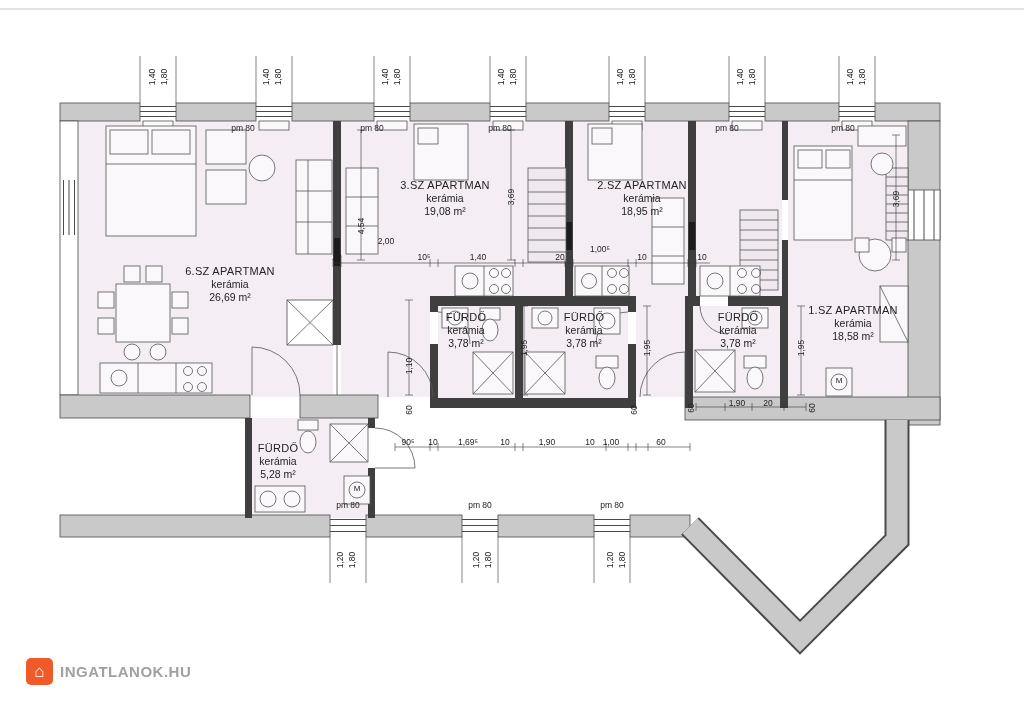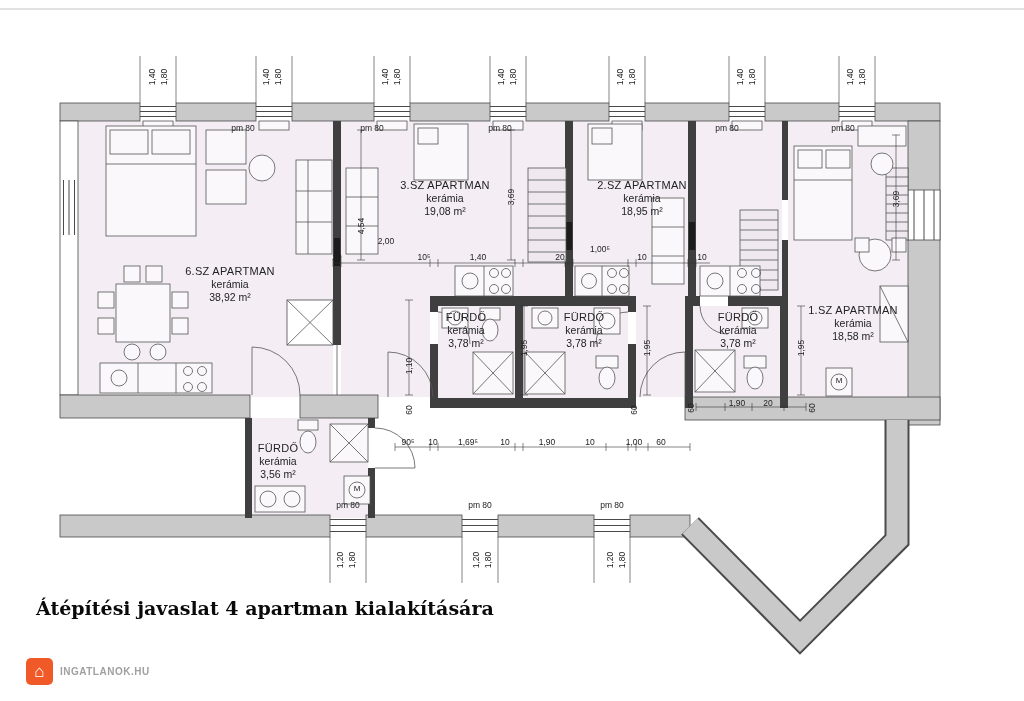--- a/index.html
+++ b/index.html
@@ -27,21 +27,21 @@
   .room-label{position:absolute;transform:translateX(-50%);text-align:center;color:#222;
               font-size:10.5px;line-height:13px;white-space:nowrap;}
   .room-label .nm{font-size:11px;letter-spacing:.3px;display:block;}
   .room-label span{display:block;}
 
   #plan-title{position:absolute;left:36px;top:597px;font-family:"DejaVu Serif",serif;
               font-weight:bold;font-size:19px;color:#0a0a0a;}
   #brand{position:absolute;left:26px;top:658px;display:flex;align-items:center;gap:7px;}
   #brand .ic{width:27px;height:27px;border-radius:5px;background:#f05a28;color:#fff;
              display:flex;align-items:center;justify-content:center;font-size:17px;font-weight:bold;}
-  #brand .tx{font-weight:bold;font-size:10px;letter-spacing:.5px;color:#a0a0a0;}
+  #brand .tx{font-weight:bold;font-size:15px;letter-spacing:.5px;color:#a0a0a0;}
 </style>
 </head>
 <body>
 
 <div id="stage">
   <div id="topline"></div>
 
   <svg width="1024" height="701" viewBox="0 0 1024 701">
 
     <g>
@@ -279,21 +279,21 @@
       <path d="M524 306V395 M520 306H528 M520 395H528"></path>
       <path d="M647 306V395 M643 306H651 M643 395H651"></path>
       <path d="M801 306V395 M797 306H805 M797 395H805"></path>
       <path d="M696 407H806 M696 403V411 M725 403V411 M752 403V411 M784 403V411 M806 403V411"></path>
     </g>
   </svg>
 
   <div class="room-label" style="left:230px;top:265px">
     <span class="nm">6.SZ APARTMAN</span>
     <span>kerámia</span>
-    <span>38,92 m²</span>
+    <span>26,69 m²</span>
   </div>
   <div class="room-label" style="left:445px;top:179px">
     <span class="nm">3.SZ APARTMAN</span>
     <span>kerámia</span>
     <span>19,08 m²</span>
   </div>
   <div class="room-label" style="left:642px;top:179px">
     <span class="nm">2.SZ APARTMAN</span>
     <span>kerámia</span>
     <span>18,95 m²</span>
@@ -314,21 +314,21 @@
     <span>3,78 m²</span>
   </div>
   <div class="room-label" style="left:738px;top:311px">
     <span class="nm">FÜRDŐ</span>
     <span>kerámia</span>
     <span>3,78 m²</span>
   </div>
   <div class="room-label" style="left:278px;top:442px">
     <span class="nm">FÜRDŐ</span>
     <span>kerámia</span>
-    <span>3,56 m²</span>
+    <span>5,28 m²</span>
   </div>
 
   <span class="dim v" style="left:152px;top:77px">1,40</span>
   <span class="dim v" style="left:164px;top:77px">1,80</span>
   <span class="dim v" style="left:266px;top:77px">1,40</span>
   <span class="dim v" style="left:278px;top:77px">1,80</span>
   <span class="dim v" style="left:385px;top:77px">1,40</span>
   <span class="dim v" style="left:397px;top:77px">1,80</span>
   <span class="dim v" style="left:501px;top:77px">1,40</span>
   <span class="dim v" style="left:513px;top:77px">1,80</span>
@@ -363,40 +363,39 @@
   <span class="dim" style="left:600px;top:249px">1,00⁵</span>
   <span class="dim" style="left:642px;top:257px">10</span>
   <span class="dim" style="left:702px;top:257px">10</span>
 
   <span class="dim" style="left:408px;top:442px">90⁵</span>
   <span class="dim" style="left:433px;top:442px">10</span>
   <span class="dim" style="left:468px;top:442px">1,69⁵</span>
   <span class="dim" style="left:505px;top:442px">10</span>
   <span class="dim" style="left:547px;top:442px">1,90</span>
   <span class="dim" style="left:590px;top:442px">10</span>
-  <span class="dim" style="left:634px;top:442px">1,00</span>
+  <span class="dim" style="left:611px;top:442px">1,00</span>
   <span class="dim" style="left:661px;top:442px">60</span>
 
   <span class="dim" style="left:737px;top:403px">1,90</span>
   <span class="dim" style="left:768px;top:403px">20</span>
 
   <span class="dim v" style="left:361px;top:226px">4,54</span>
   <span class="dim v" style="left:511px;top:197px">3,69</span>
   <span class="dim v" style="left:896px;top:199px">3,69</span>
   <span class="dim v" style="left:409px;top:366px">1,10</span>
   <span class="dim v" style="left:524px;top:348px">1,95</span>
   <span class="dim v" style="left:647px;top:348px">1,95</span>
   <span class="dim v" style="left:801px;top:348px">1,95</span>
   <span class="dim v" style="left:409px;top:410px">60</span>
   <span class="dim v" style="left:634px;top:410px">60</span>
   <span class="dim v" style="left:691px;top:408px">60</span>
   <span class="dim v" style="left:812px;top:408px">60</span>
 
   <span class="m-tag" style="left:839px;top:381px">M</span>
   <span class="m-tag" style="left:357px;top:489px">M</span>
 
-  <div id="plan-title">Átépítési javaslat 4 apartman kialakítására</div>
 
   <div id="brand">
     <div class="ic">⌂</div>
     <div class="tx">INGATLANOK.HU</div>
   </div>
 </div>
 
 </body></html>

